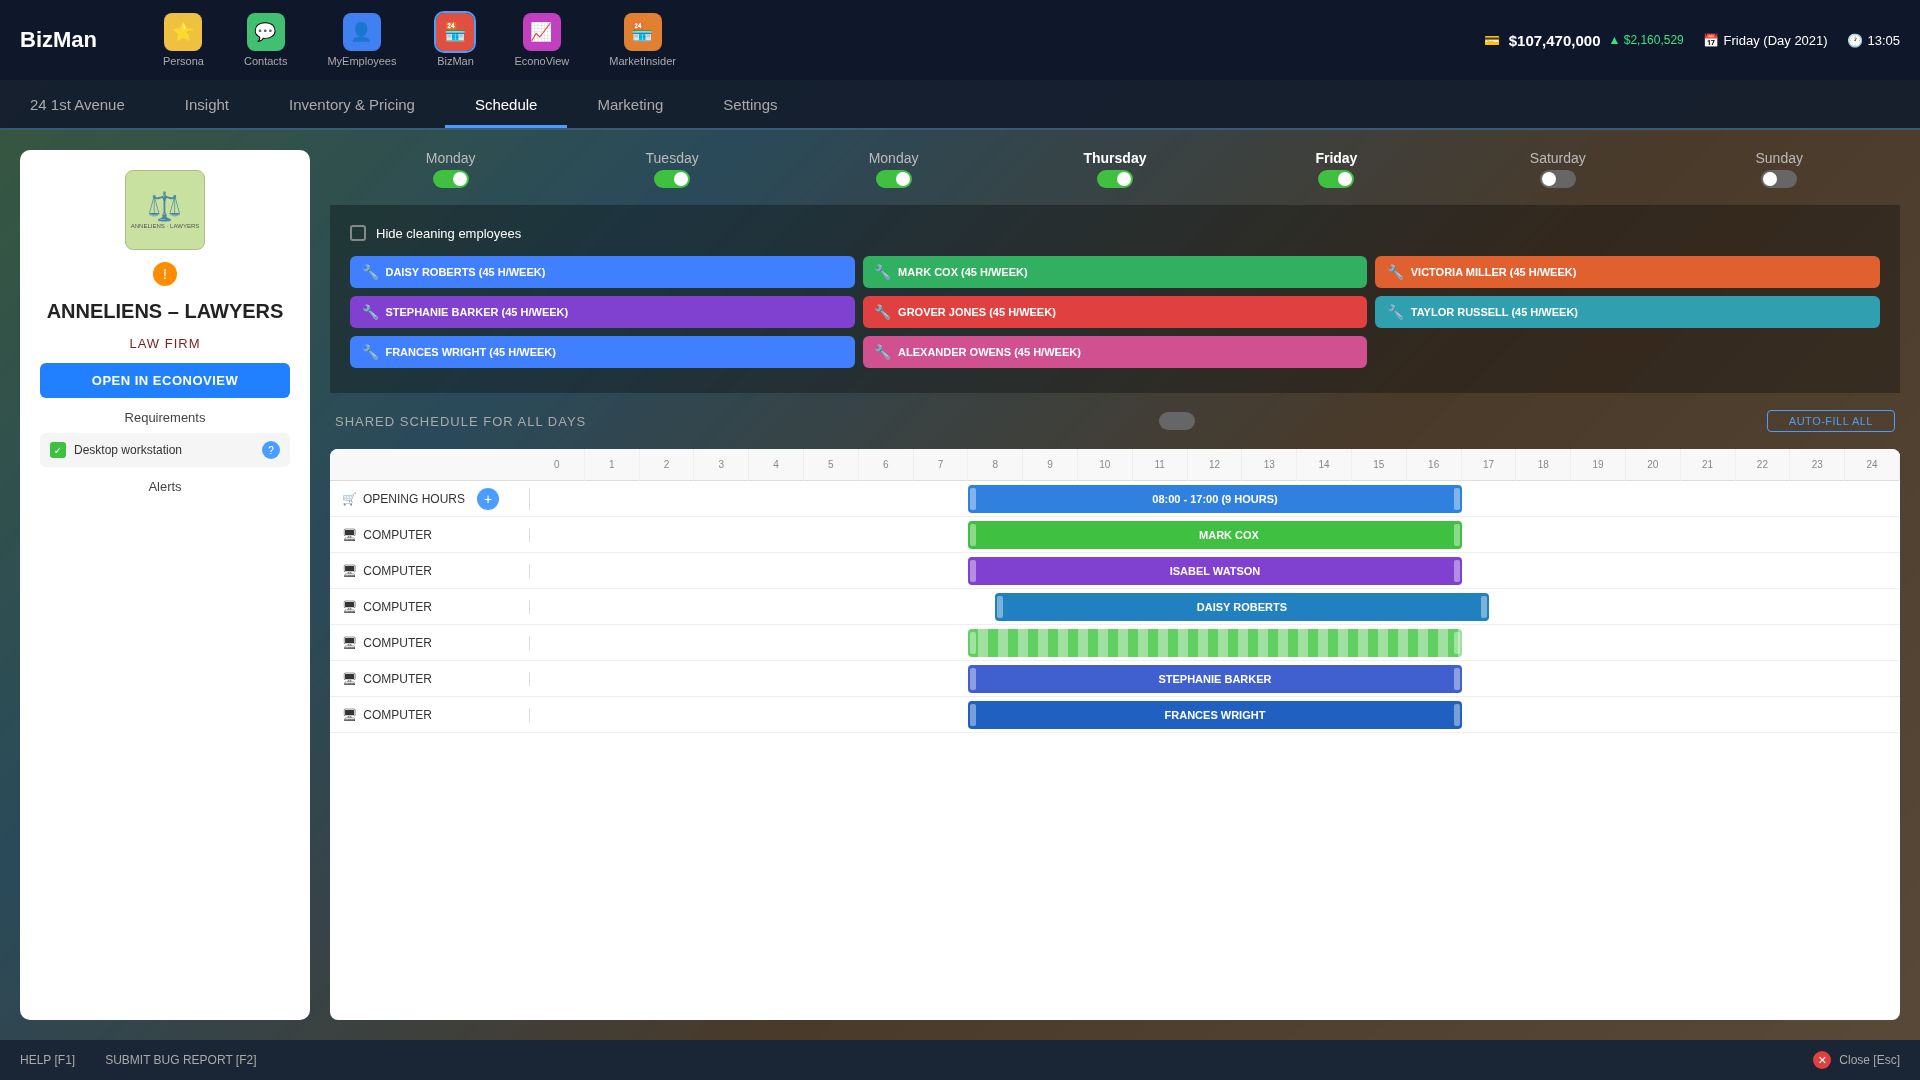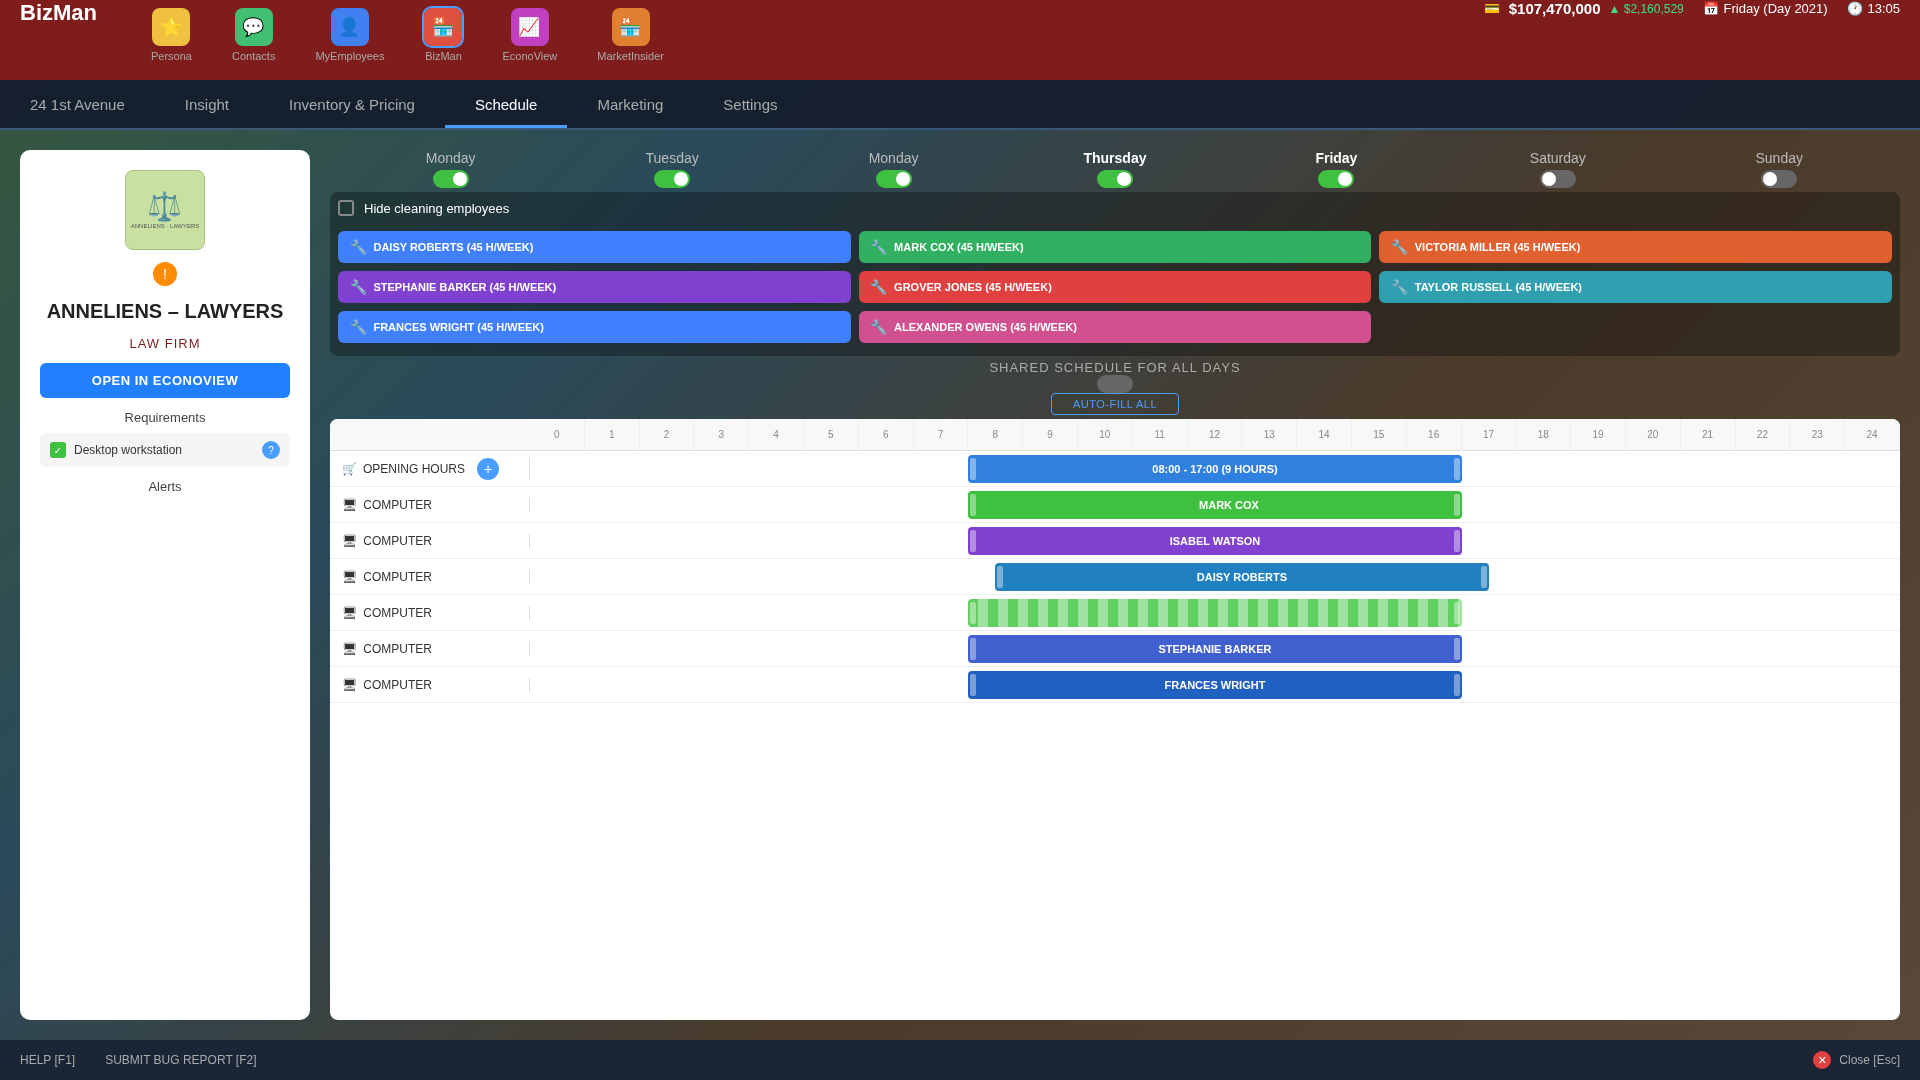--- a/index.html
+++ b/index.html
@@ -19,26 +19,26 @@
       background: linear-gradient(135deg, #3a5a3a 0%, #2a4a5a 30%, #4a3a2a 60%, #5a4a3a 100%);
       filter: blur(8px);
       transform: scale(1.05);
       z-index: 0;
     }
 
     
     .topbar {
       position: relative;
       z-index: 10;
-      background: #7f1d1d;
+      background: #0f172a;
       height: 80px;
       display: flex;
-      align-items: flex-start;
+      align-items: center;
       padding: 0 20px;
-      gap: 4px;
+      gap: 16px;
     }
 
     .logo {
       color: white;
       font-size: 22px;
       font-weight: bold;
       margin-right: 30px;
       white-space: nowrap;
     }
 
@@ -268,21 +268,21 @@
       color: #444;
       text-align: center;
       width: 100%;
     }
 
     
     .right-panel {
       flex: 1;
       display: flex;
       flex-direction: column;
-      gap: 4px;
+      gap: 17px;
       overflow: hidden;
     }
 
     
     .days-row {
       display: flex;
       align-items: center;
       gap: 0;
       padding: 0 10px;
     }
@@ -378,21 +378,20 @@
       background: transparent;
       cursor: pointer;
     }
 
     
     .shared-schedule-header {
       display: flex;
       align-items: center;
       justify-content: space-between;
       padding: 0 5px;
-      flex-direction: column;
     }
 
     .shared-schedule-label {
       color: #aaa;
       font-size: 13px;
       letter-spacing: 1px;
     }
 
     .shared-toggle {
       width: 36px;
@@ -690,21 +689,21 @@
       <div class="day-item">
         <span class="day-label">Saturday</span>
         <div class="day-toggle off"></div>
       </div>
       <div class="day-item">
         <span class="day-label">Sunday</span>
         <div class="day-toggle off"></div>
       </div>
     </div>
 
-    <div style="background: rgba(0,0,0,0.3); border-radius: 8px; padding: 8px;">
+    <div style="background: rgba(0,0,0,0.3); border-radius: 0; padding: 20px;">
       <div class="hide-cleaning-row">
         <div class="checkbox-custom"></div>
         <span>Hide cleaning employees</span>
       </div>
       <div class="employees-grid" style="margin-top: 10px;">
         <div class="employee-tag blue">
           <span class="employee-icon">🔧</span>
           <span>DAISY ROBERTS (45 H/WEEK)</span>
         </div>
         <div class="employee-tag green">

